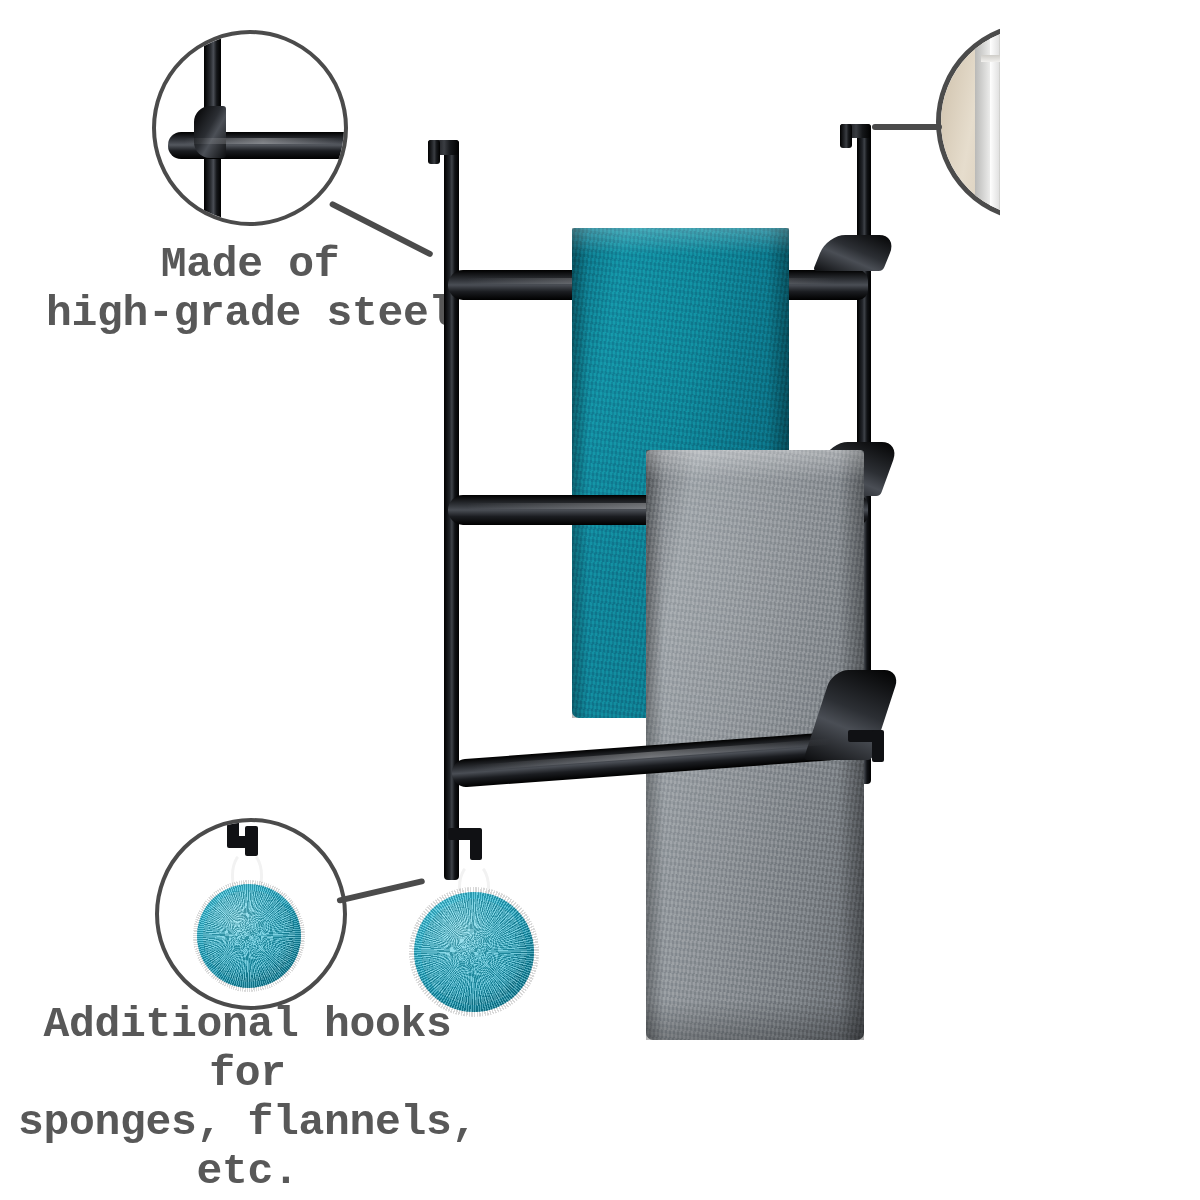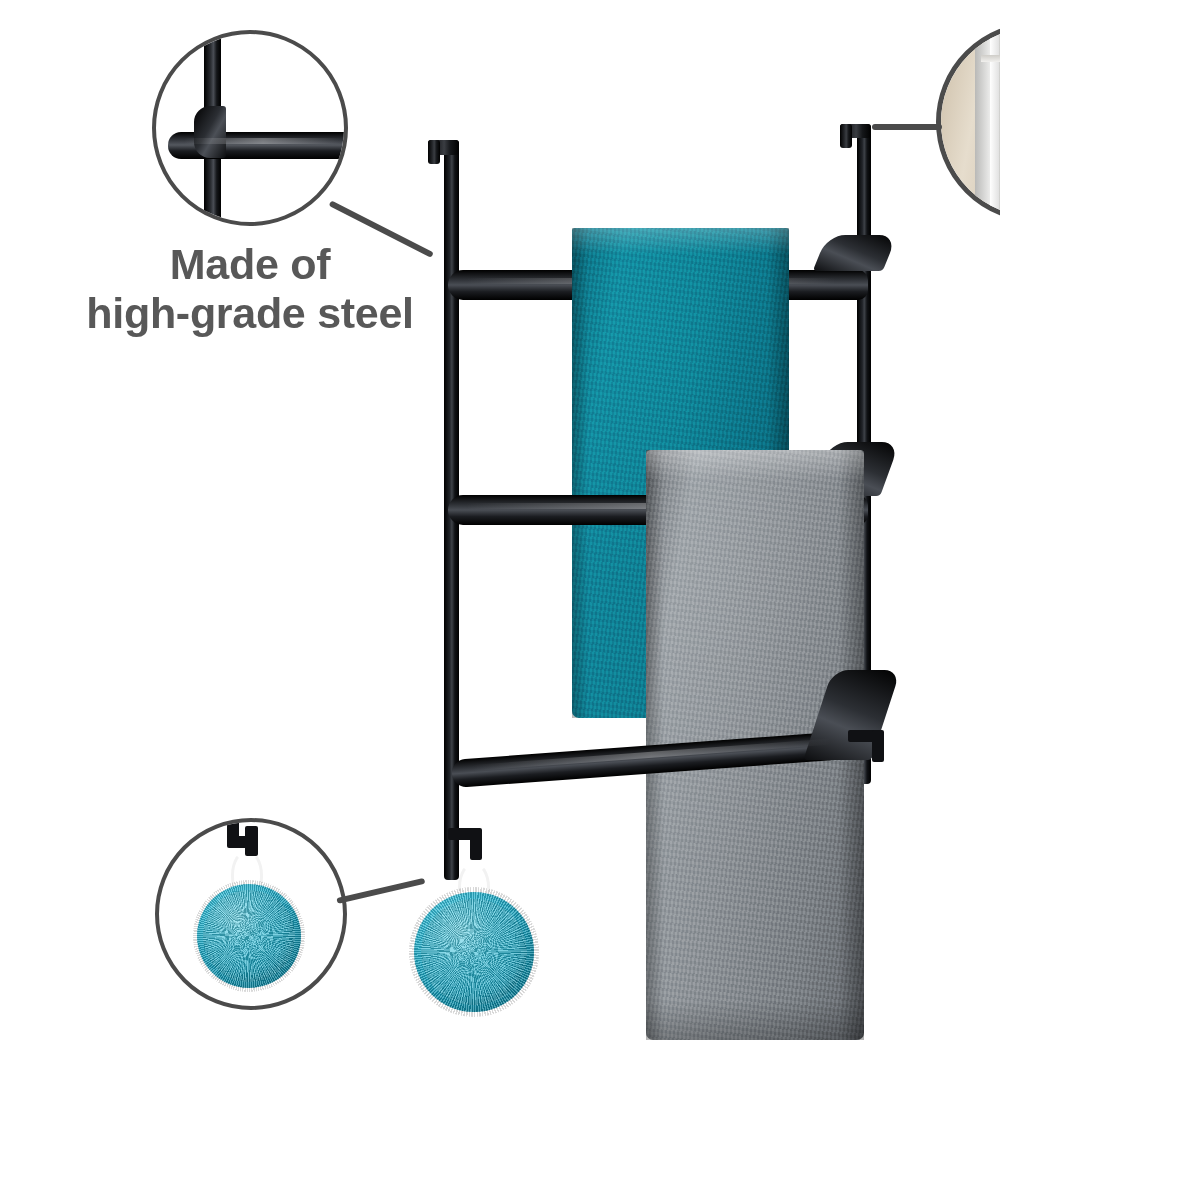--- a/index.html
+++ b/index.html
@@ -9,20 +9,21 @@
   }
   body {
     font-family: "Liberation Sans", sans-serif;
   }
   #stage {
     position: relative;
     width: 1000px;
     height: 1200px;
     background: #ffffff;
     overflow: hidden;
+    font-family: Liberation Mono, monospace;
   }
 
   
   .callout-circle {
     position: absolute;
     border-radius: 50%;
     border: 4px solid #4b4b4b;
     background: #ffffff;
     overflow: hidden;
     box-sizing: border-box;
@@ -200,20 +201,23 @@
 
       <div class="sponge" style="left:38px; top:62px; width:104px; height:104px;">
         <div class="fuzz"></div>
           <div class="fuzz2"></div>
       </div>
     </div>
   </div>
 
   <div class="leader" style="left:337px; top:898px; width:90px; height:6px; transform:rotate(-13deg);"></div>
 
+  <div class="caption" style="left:0px; top:1000px; width:495px;">Additional hooks for
+sponges, flannels,
+etc.</div>
 
   <div style="position:absolute; left:420px; top:110px; width:520px; height:790px;">
 
     <div class="steel" style="left:24px; top:30px; width:15px; height:740px;
                 background:linear-gradient(90deg,#000 0%,#212429 38%,#3e4248 52%,#101215 72%,#000 100%);"></div>
 
     <div class="steel" style="left:8px; top:30px; width:31px; height:15px; border-radius:3px;"></div>
     <div class="steel" style="left:8px; top:30px; width:12px; height:24px; border-radius:3px;"></div>
 
     <div class="steel" style="left:437px; top:14px; width:14px; height:660px;

